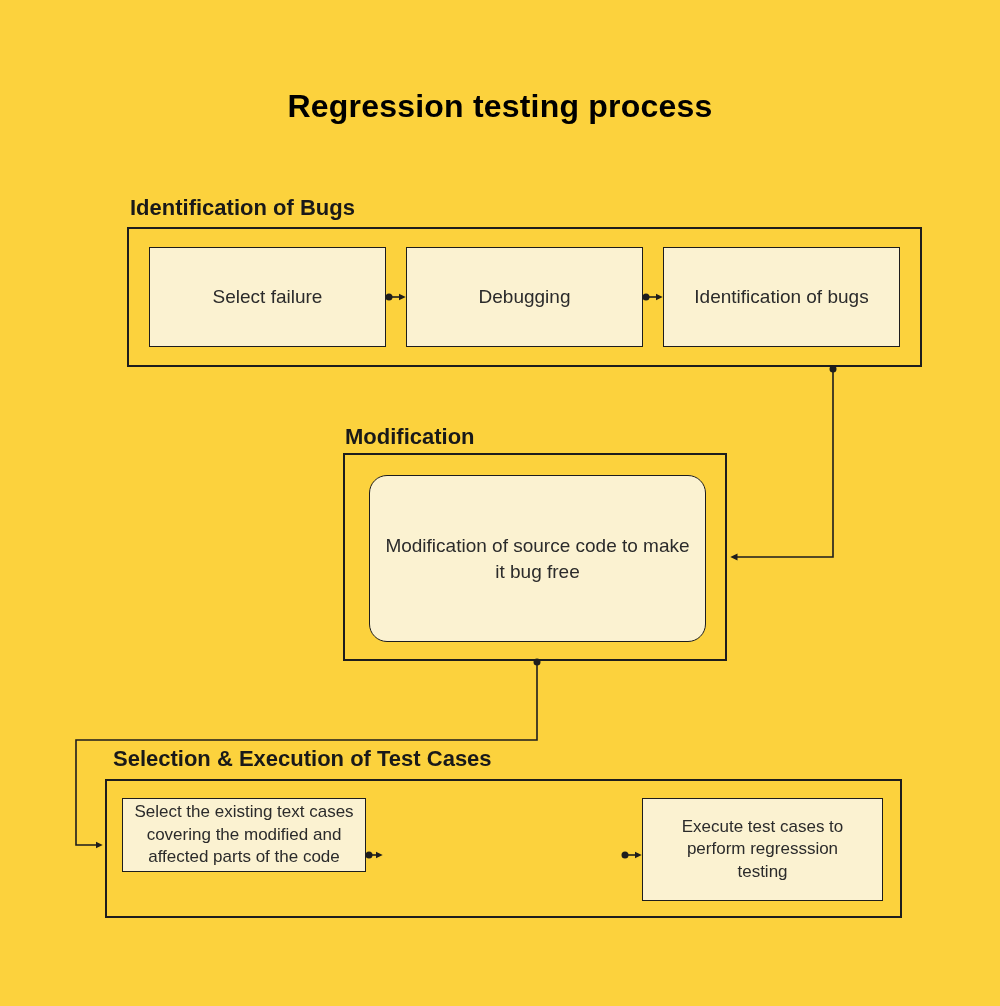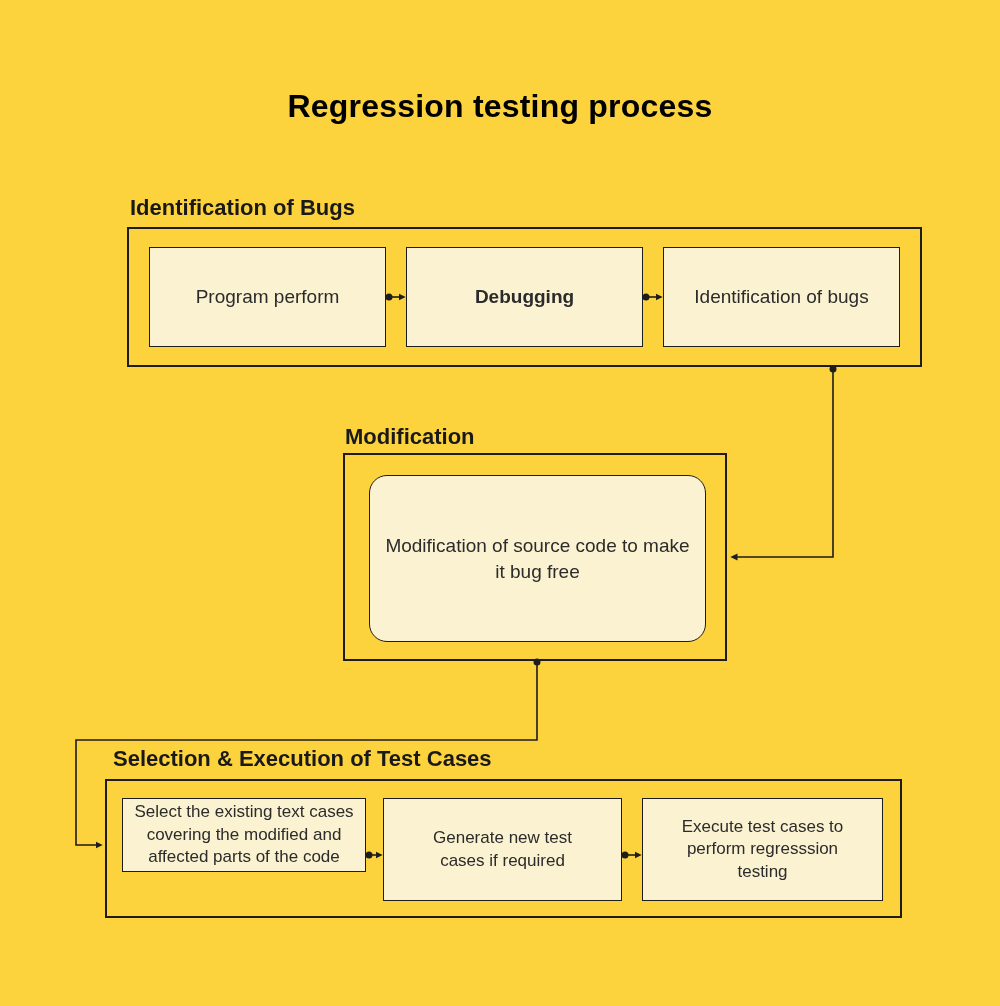--- a/index.html
+++ b/index.html
@@ -45,21 +45,21 @@
   .fbox.big{font-size:19px;}
   .fbox.small{font-size:17px;}
   .connectors{position:absolute;left:0;top:0;pointer-events:none;}
   .connectors .wire{stroke:var(--line);stroke-width:1.6;fill:none;}
   .connectors .dot{fill:var(--line);stroke:none;}
   .connectors marker path{fill:var(--line);}
   
   #s1-heading{left:130px;top:195px;}
   #s1-container{left:127px;top:227px;width:795px;height:140px;}
   #s1-b1{left:20px;top:18px;width:237px;height:100px;padding:0 24px;}
-  #s1-b2{left:277px;top:18px;width:237px;height:100px;padding:0 24px;font-weight:bold;}
+  #s1-b2{left:277px;top:18px;width:237px;height:100px;padding:0 24px;}
   #s1-b3{left:534px;top:18px;width:237px;height:100px;padding:0 24px;}
   
   #s2-heading{left:345px;top:424px;}
   #s2-container{left:343px;top:453px;width:384px;height:208px;}
   #s2-b1{left:24px;top:20px;width:337px;height:167px;padding:0 14px;align-items:center;border-radius:18px;}
   
   #s3-heading{left:105px;top:746px;margin-left:8px;}
   #s3-container{left:105px;top:779px;width:797px;height:139px;}
   #s3-b1{left:15px;top:17px;width:244px;height:74px;padding:0 8px;}
   #s3-b2{left:276px;top:17px;width:239px;height:103px;padding:0 30px;}
@@ -95,35 +95,34 @@
       <circle class="dot" cx="369" cy="855" r="3.5"></circle>
 
       <path class="wire" d="M626,855 H635" marker-end="url(#arrow)"></path>
       <circle class="dot" cx="625" cy="855" r="3.5"></circle>
     </g>
   </svg>
 
   <section>
     <h2 class="heading" id="s1-heading">Identification of Bugs</h2>
     <div class="container" id="s1-container">
-      <div class="fbox big" id="s1-b1">Program perform</div>
+      <div class="fbox big" id="s1-b1">Select failure</div>
       <div class="fbox big" id="s1-b2">Debugging</div>
       <div class="fbox big" id="s1-b3">Identification of bugs</div>
     </div>
   </section>
 
   <section>
     <h2 class="heading" id="s2-heading">Modification</h2>
     <div class="container" id="s2-container">
       <div class="fbox big" id="s2-b1">Modification of source code to make it bug free</div>
     </div>
   </section>
 
   <section>
     <h2 class="heading" id="s3-heading">Selection &amp; Execution of Test Cases</h2>
     <div class="container" id="s3-container">
       <div class="fbox small" id="s3-b1">Select the existing text cases covering the modified and affected parts of the code</div>
-      <div class="fbox small" id="s3-b2">Generate new test cases if required</div>
       <div class="fbox small" id="s3-b3">Execute test cases to perform regresssion testing</div>
     </div>
   </section>
 
 </div>
 
 </body></html>

